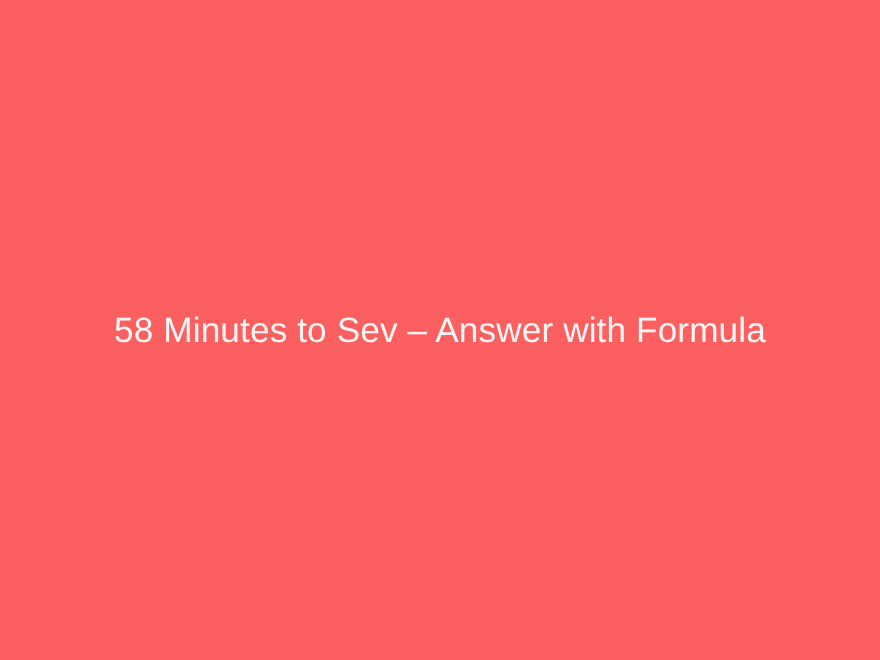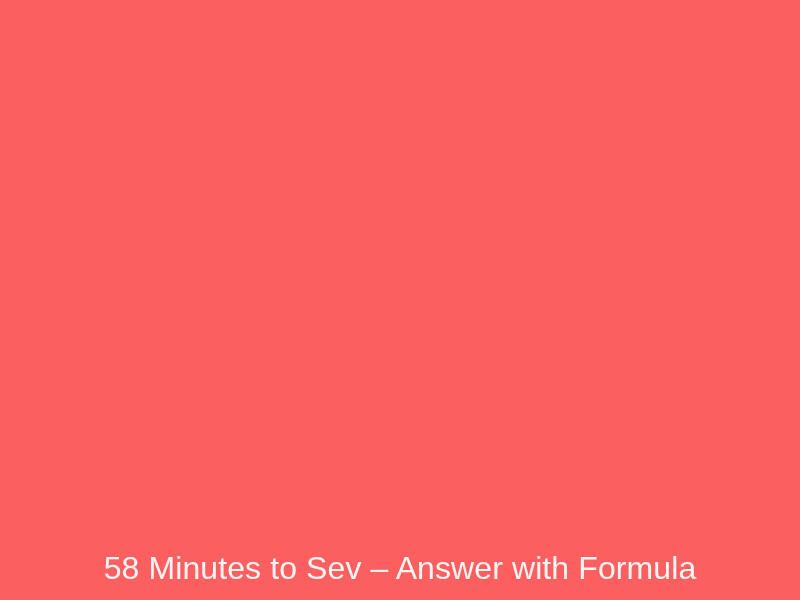--- a/index.html
+++ b/index.html
@@ -17,21 +17,21 @@
   }
 
   
   .poster-canvas {
     position: relative;
     box-sizing: border-box;
     width: 800px;
     height: 600px;
     background-color: #fc5f5f;
     display: flex;
-    align-items: flex-end;
+    align-items: center;
     justify-content: center;
     padding: 12px 40px;
   }
 
   .headline {
     margin: 0;
     font-family: "Liberation Sans", "DejaVu Sans", sans-serif;
     font-size: 32px;
     font-weight: 400;
     line-height: 1.25;

